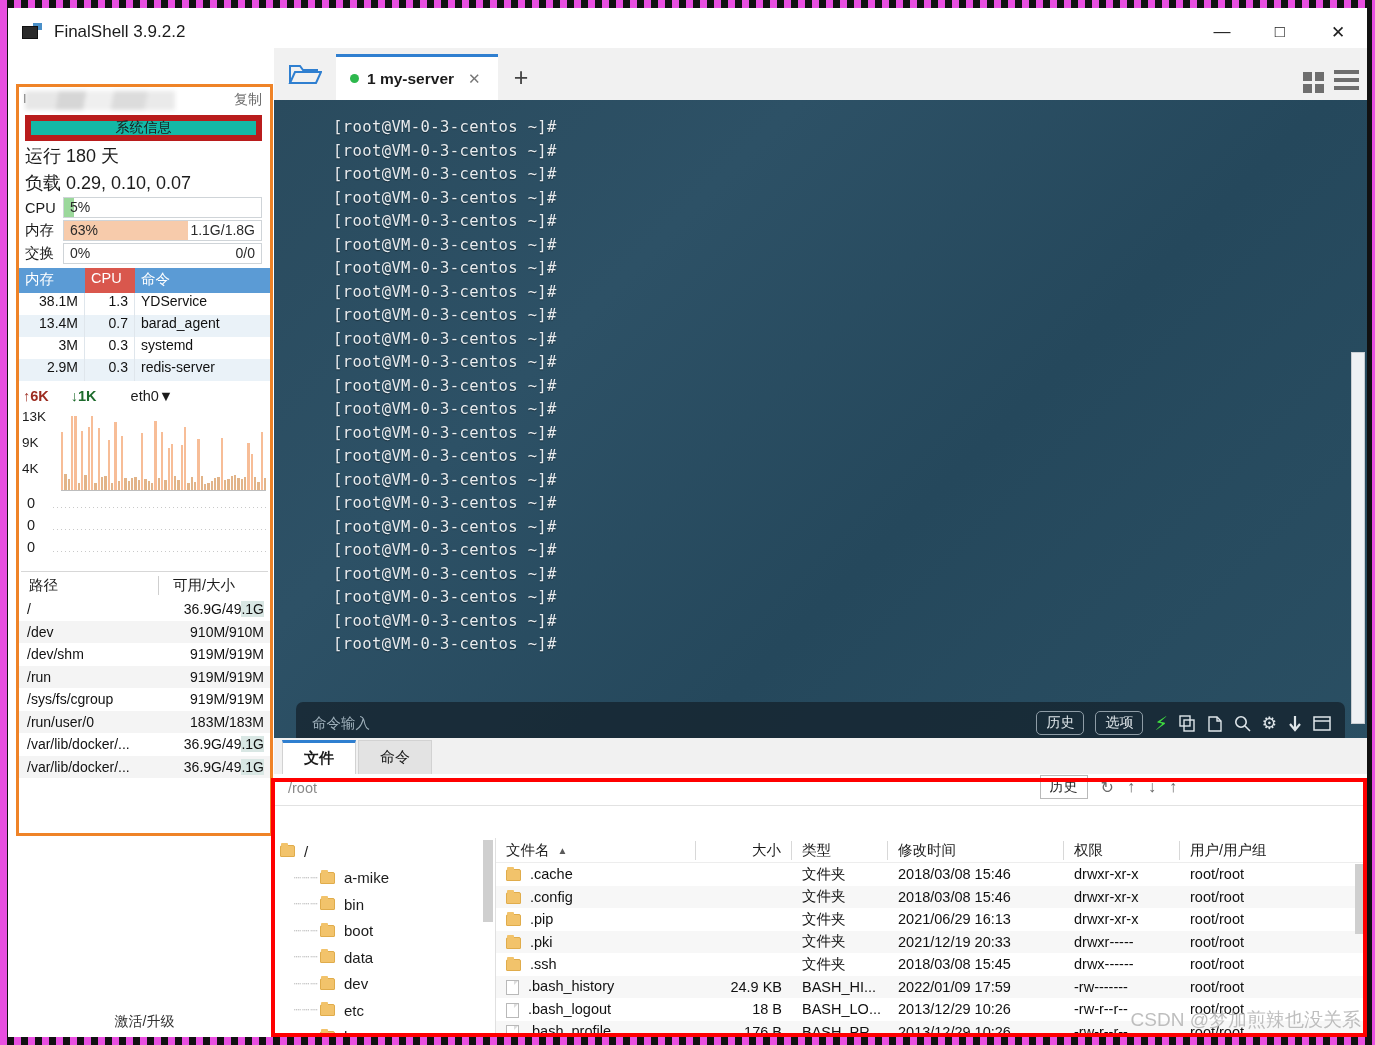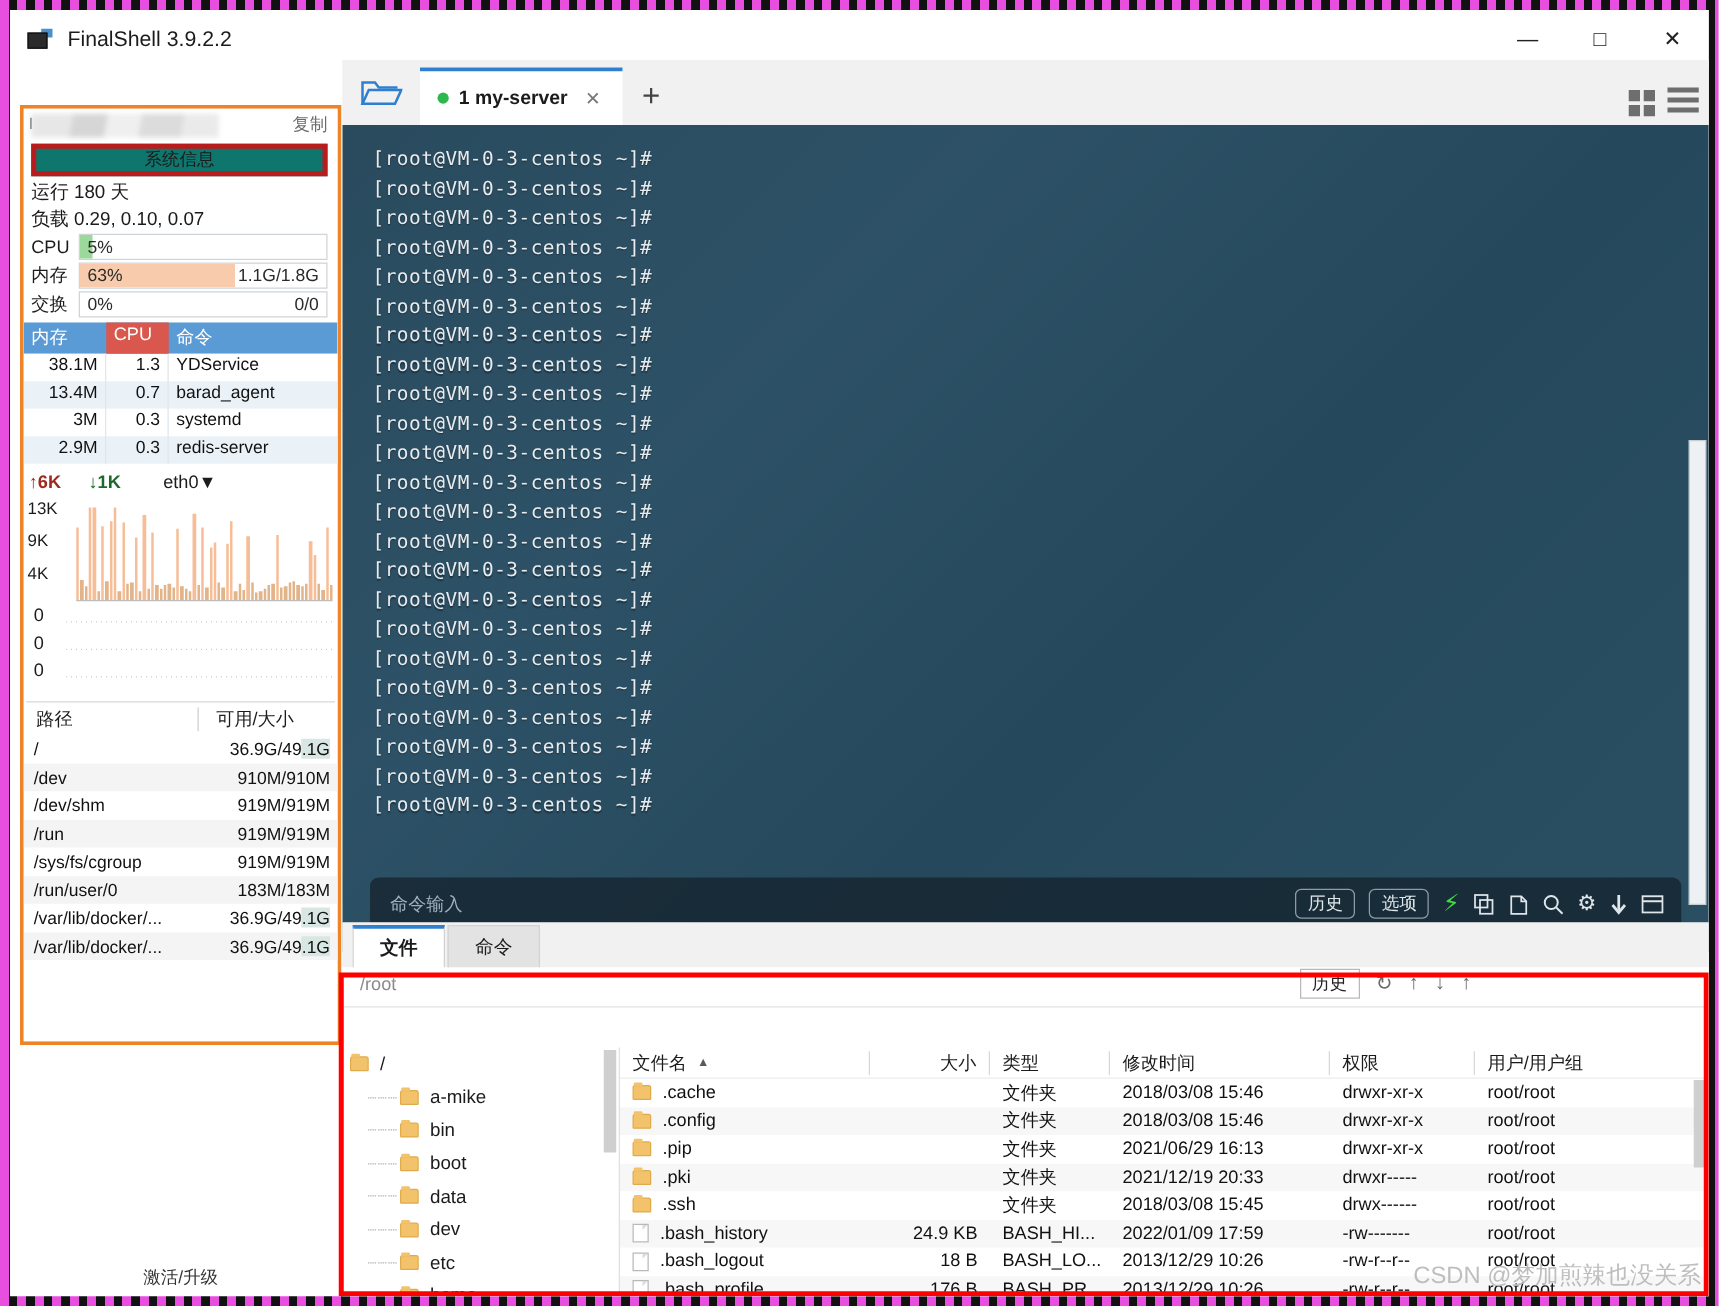--- a/index.html
+++ b/index.html
@@ -65,26 +65,26 @@
   .ip-row { position: relative; height: 26px; padding: 3px 8px 0 6px; }
   .ip-blur {
     position: absolute; left: 6px; top: 4px; width: 150px; height: 19px;
     background: linear-gradient(100deg,#e7e7e7 0 22%, #d6d6d6 22% 40%, #efefef 40% 58%, #dcdcdc 58% 80%, #eaeaea 80% 100%);
     filter: blur(2.2px);
   }
   .ip-prefix { position:absolute; left:4px; top:4px; font-size:13px; color:#333; }
   .copy-link { position: absolute; right: 8px; top: 4px; font-size: 14px; color: #6b6b6b; }
 
   .sysinfo-btn {
-    margin: 2px 8px 0 6px; height: 26px; background: #0f766e;
-    border: 4px solid #b91c1c; display: flex; align-items: center; justify-content: center;
+    margin: 2px 8px 0 6px; height: 26px; background: #14b8a6;
+    border: 6px solid #b91c1c; display: flex; align-items: center; justify-content: center;
     font-size: 14px; color: #1b1b1b; font-family: Liberation Mono, monospace;
   }
 
-  .stat-line { padding: 3px 0 0 6px; font-size: 15px; color: #1b1b1b; }
+  .stat-line { padding: 3px 0 0 6px; font-size: 18px; color: #1b1b1b; }
 
   .gauge-row { display: flex; align-items: center; padding: 2px 8px 0 6px; height: 23px; }
   .gauge-label { width: 38px; font-size: 14.5px; color: #1b1b1b; }
   .gauge {
     position: relative; flex: 1; height: 21px; border: 1px solid #cfd4d8;
     background: #fff; overflow: hidden;
   }
   .gauge .fill { position: absolute; left: 0; top: 0; bottom: 0; }
   .gauge .g-pct { position: absolute; left: 6px; top: 1px; font-size: 14px; color: #2a2a2a; }
   .gauge .g-val { position: absolute; right: 6px; top: 1px; font-size: 14px; color: #2a2a2a; }
@@ -159,21 +159,21 @@
   .grid-icon { display: grid; grid-template-columns: 9px 9px; grid-template-rows: 9px 9px; gap: 3px; }
   .grid-icon i { background: #6e6e6e; display: block; }
   .menu-icon div { width: 25px; height: 3.5px; background: #6e6e6e; margin-bottom: 4.5px; }
 
   
   .terminal {
     position: absolute; left: 0; top: 52px; width: 1093px; height: 662px;
     background: linear-gradient(135deg,#2a4b5e 0%, #2d5166 30%, #25485c 60%, #2a4f63 100%);
     overflow: hidden;
   }
-  .term-lines { padding: 16px 0 0 24px; }
+  .term-lines { padding: 16px 0 0 24px; margin-left: 35px; }
   .term-line {
     font-family: "DejaVu Sans Mono", "Liberation Mono", monospace;
     font-size: 15.5px; color: #e8ecef; line-height: 23.5px; letter-spacing: 0.4px;
     text-shadow: 0 1px 1px rgba(0,0,0,.4);
   }
   .term-scrollbar {
     position: absolute; right: 2px; top: 252px; width: 14px; height: 372px;
     background: #eef1f4; border: 1px solid #c9ced3;
   }
 

